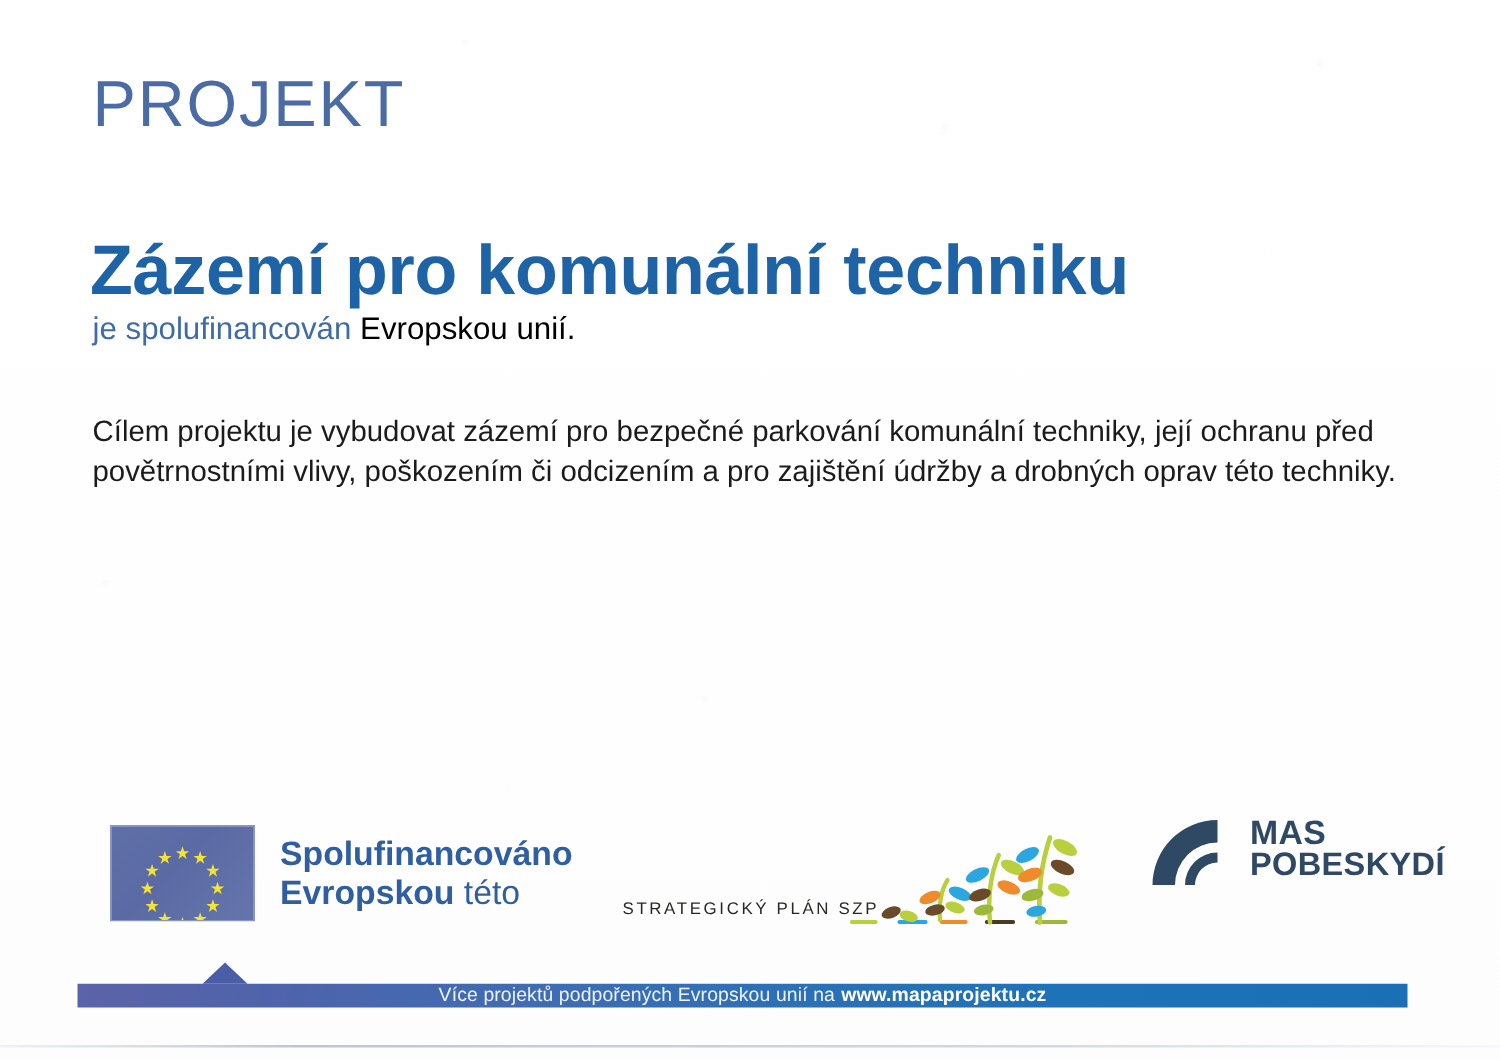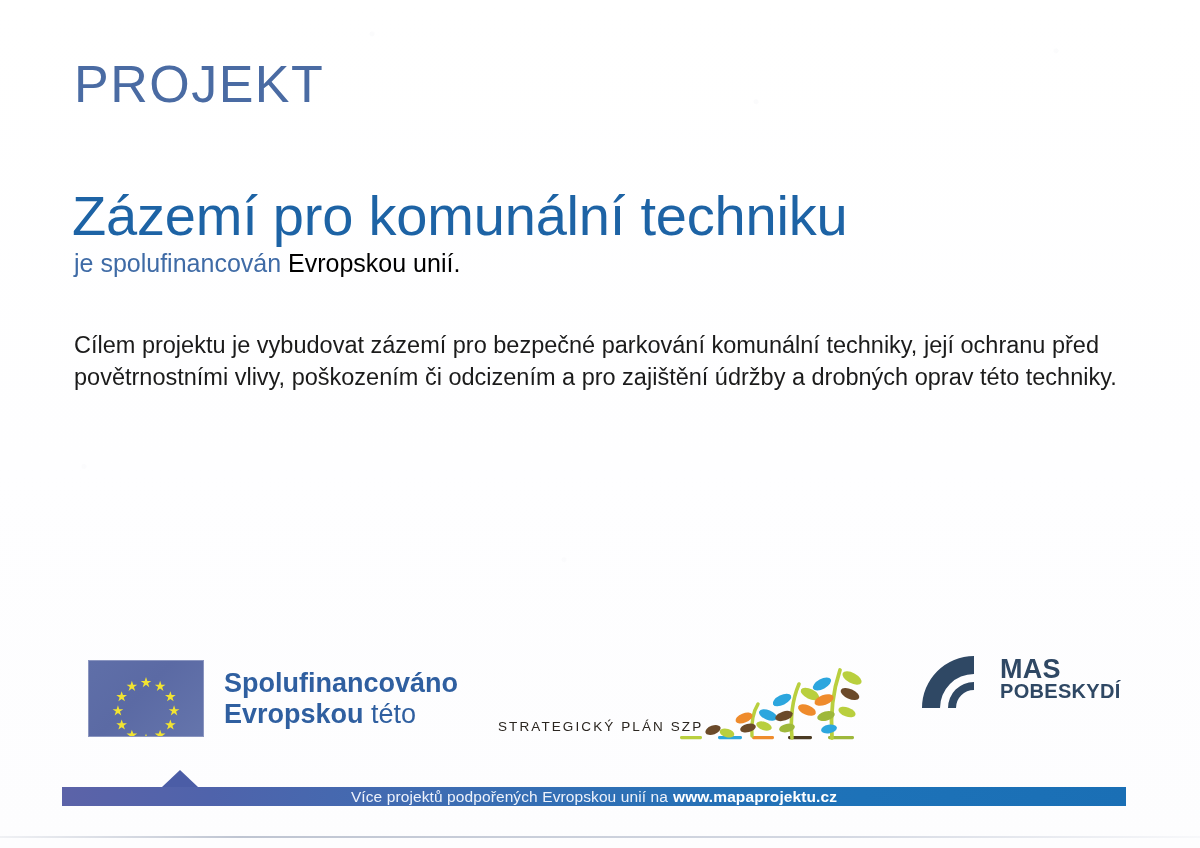--- a/index.html
+++ b/index.html
@@ -48,21 +48,21 @@
     letter-spacing: 1.5px;
     color: #4a6ba3;
     line-height: 1;
   }
 
   #project-title {
     position: absolute;
     left: 72px;
     top: 148px;
     font-size: 56px;
-    font-weight: 400;
+    font-weight: 700;
     letter-spacing: -0.2px;
     color: #1d63a5;
     line-height: 1.08;
     white-space: nowrap;
   }
 
   #cofin-line {
     position: absolute;
     left: 74px;
     top: 248px;
@@ -163,21 +163,21 @@
   }
   #mas-mark { width: 72px; height: 62px; }
   #mas-mark svg { display: block; width: 100%; height: 100%; }
   #mas-text {
     color: #2f4864;
     font-weight: 700;
     line-height: 0.98;
     letter-spacing: 0.3px;
   }
   #mas-text .l1 { display: block; font-size: 27px; }
-  #mas-text .l2 { display: block; font-size: 20px; text-align: center; }
+  #mas-text .l2 { display: block; font-size: 26px; text-align: center; }
 
   
   #footer-bar {
     position: absolute;
     left: 62px;
     top: 787px;
     width: 1064px;
     height: 19px;
     background: linear-gradient(100deg, #5c63a8 0%, #4f63ab 14%, #3f6cb2 34%, #2a71b6 56%, #1d72b8 75%, #1a6fb5 100%);
     overflow: visible;

